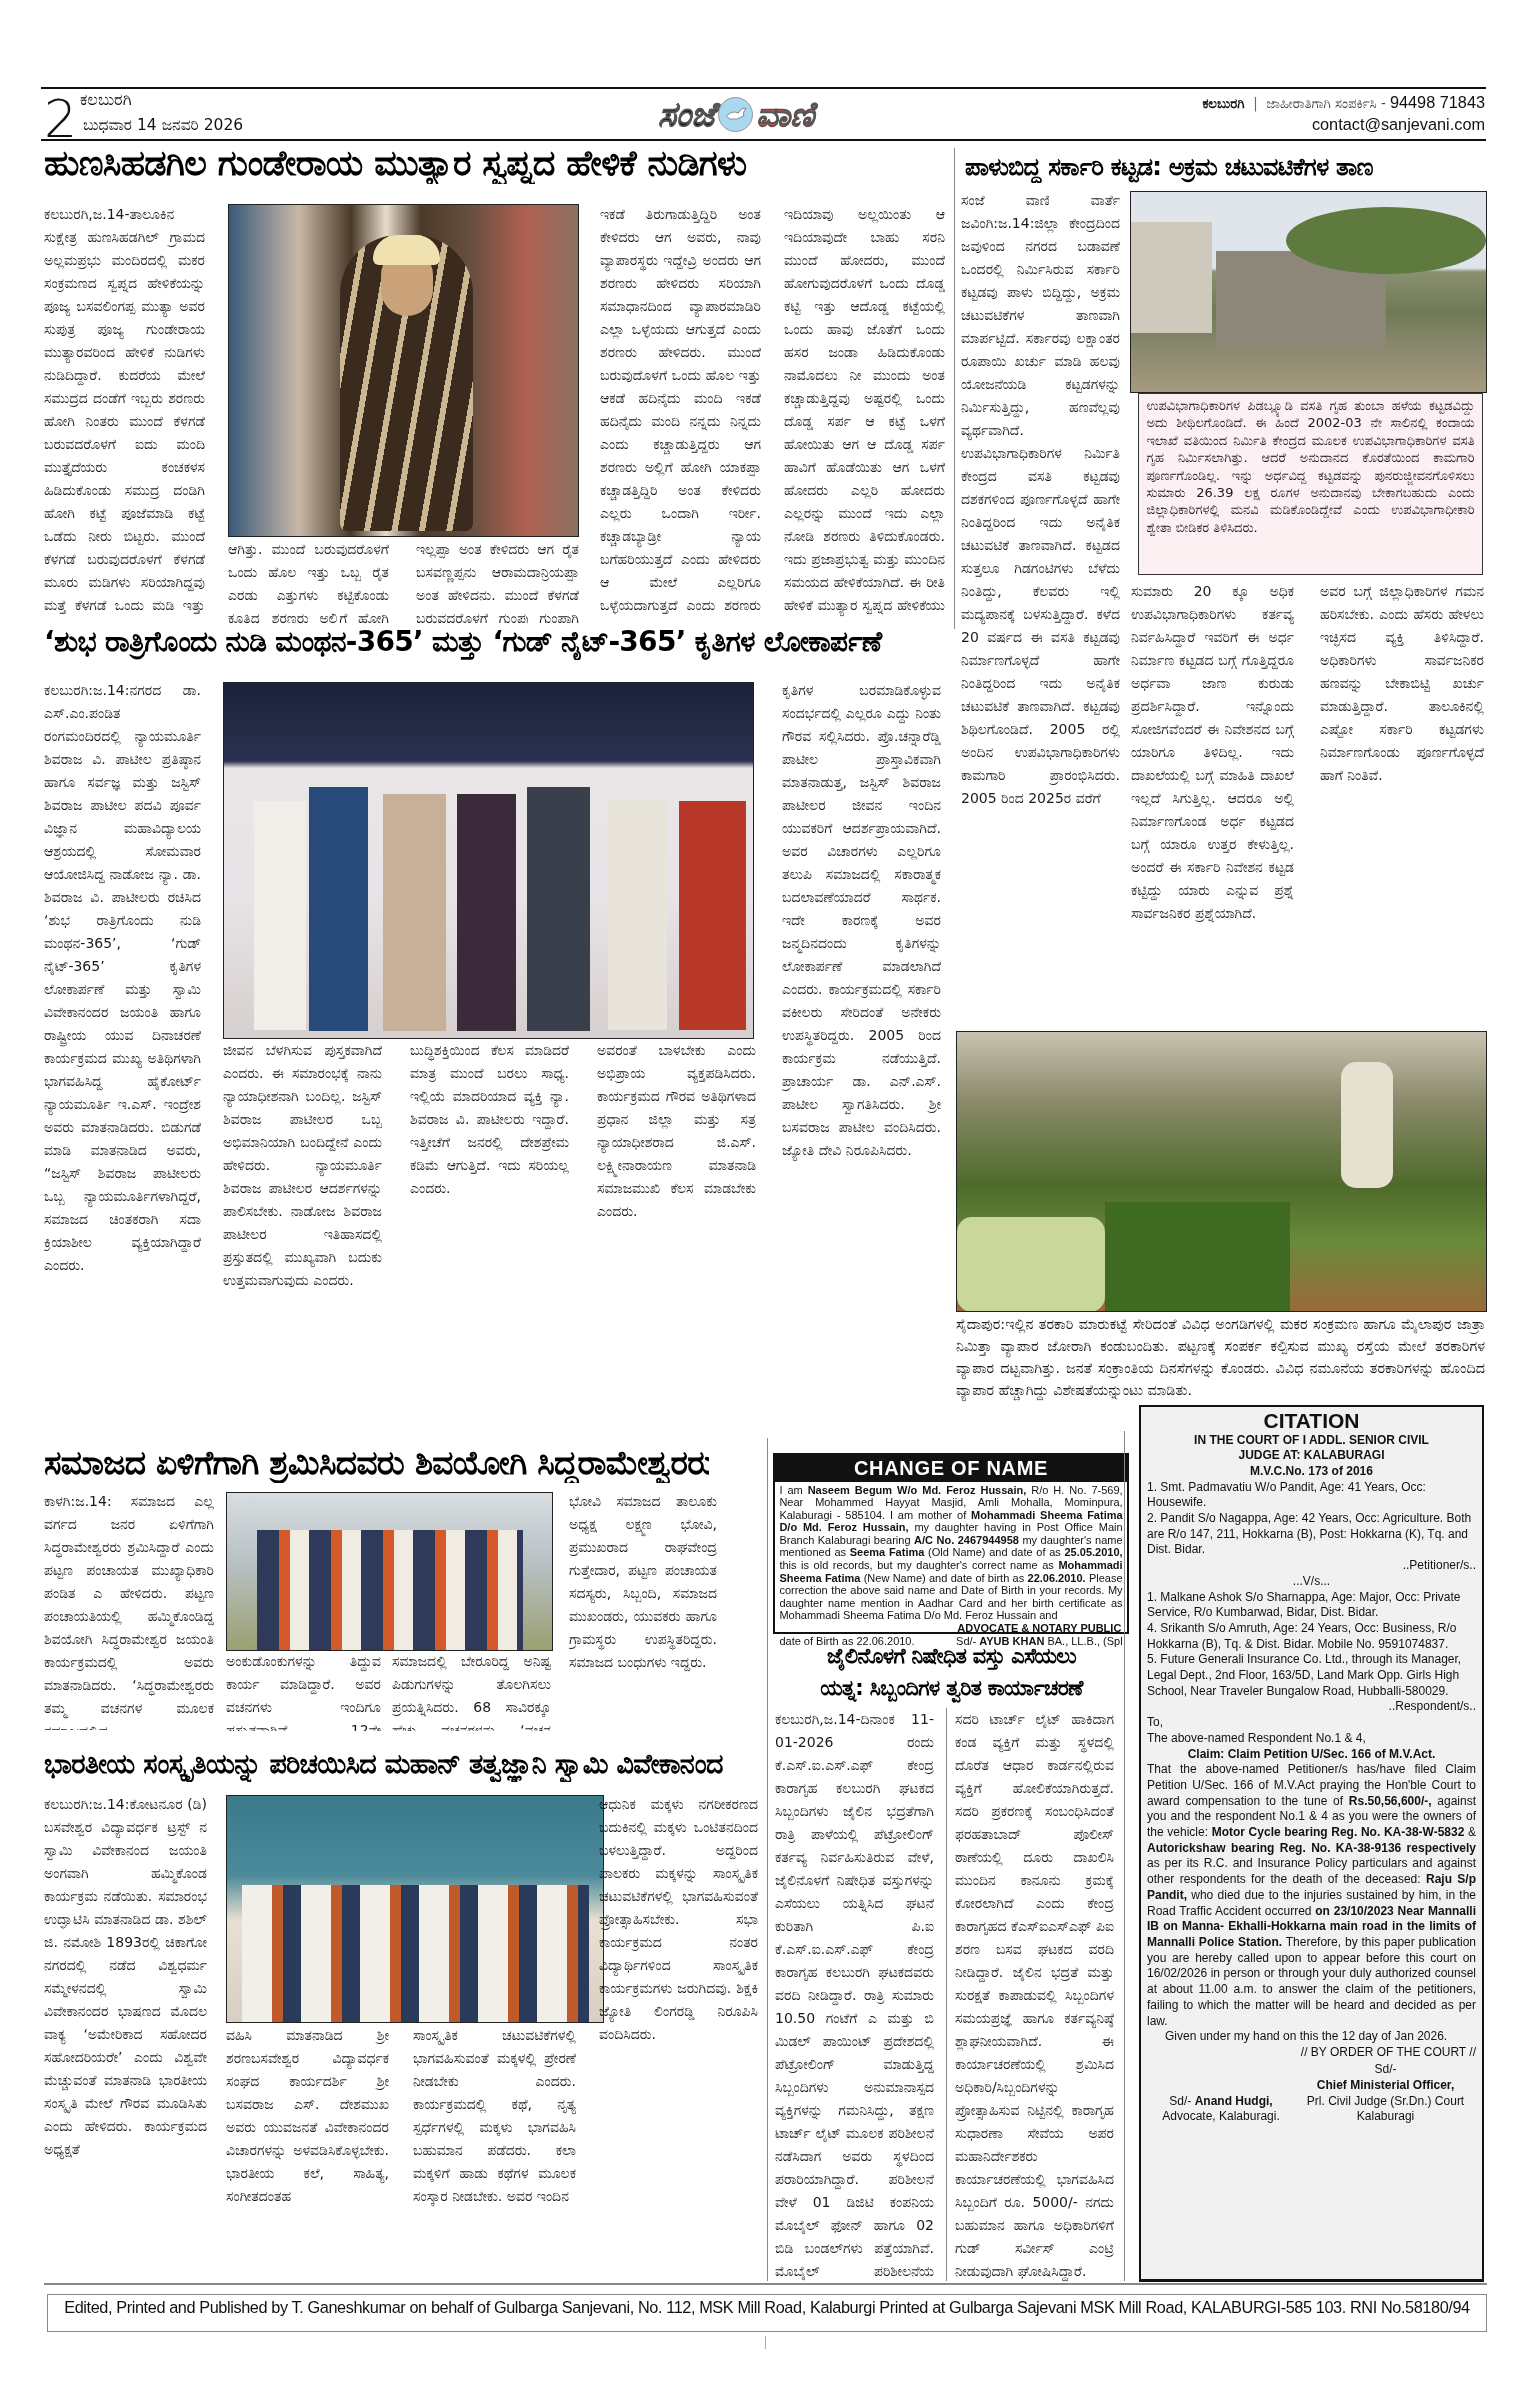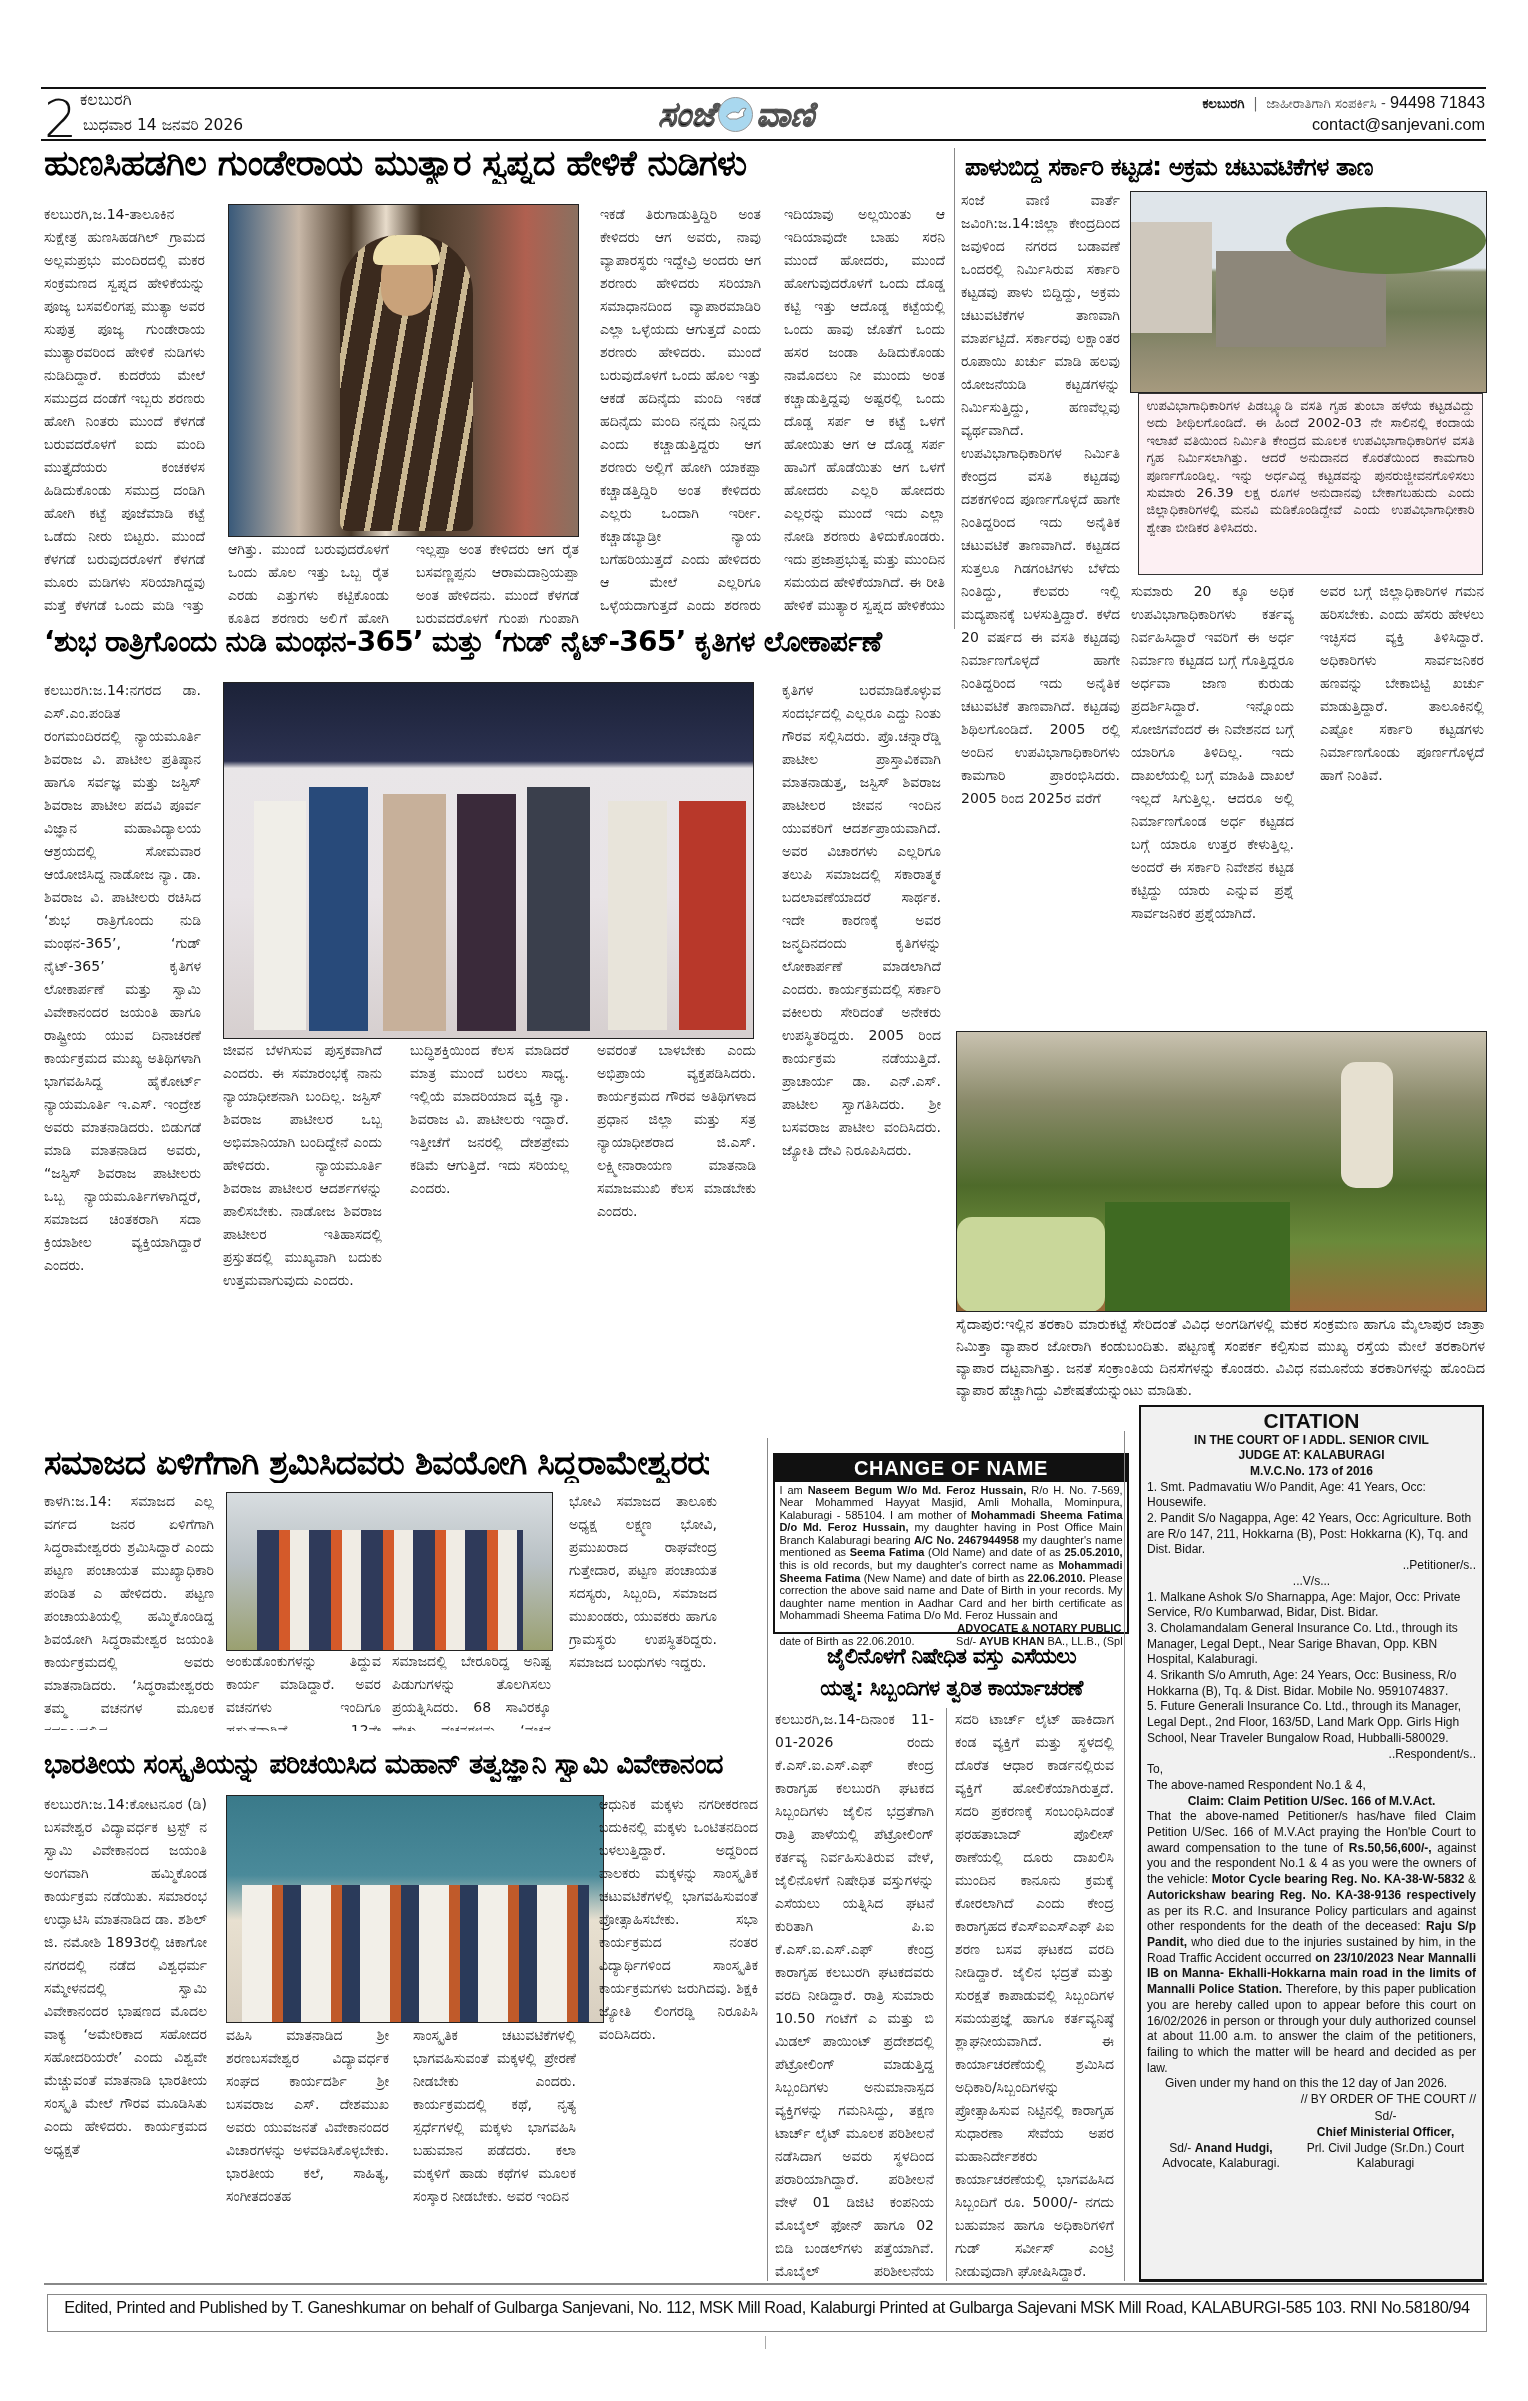--- a/index.html
+++ b/index.html
@@ -20,21 +20,21 @@
 <div class="abs" style="left:80px; top:90px; font-size:16.3px;">ಕಲಬುರಗಿ</div>
 <div class="abs" style="left:83px; top:116px; font-size:15.5px;">ಬುಧವಾರ 14 ಜನವರಿ 2026</div>
 
 <div class="abs" style="left:658px; top:92px; height:44px; display:flex; align-items:center; gap:3px;">
   <span style="font-size:34px; font-weight:bold; font-style:italic; color:#111; -webkit-text-stroke:0.7px #555;">ಸಂಜೆ</span>
   <span style="display:inline-block; width:33px; height:33px; border-radius:50%; background:#a9d8ef; border:1.5px solid #999; position:relative;">
     <svg width="33" height="33" viewBox="0 0 44 44">
         <path d="M10 24 Q18 16 26 20 Q30 12 36 14 Q31 19 33 24 Q24 30 14 28 Z" fill="#fff" stroke="#666" stroke-width="1"></path>
       </svg>
   </span>
-  <span style="font-size:34px; font-weight:bold; font-style:italic; color:#404040; -webkit-text-stroke:0.7px #555;">ವಾಣಿ</span>
+  <span style="font-size:34px; font-weight:bold; font-style:italic; color:#ef4444; -webkit-text-stroke:0.7px #555;">ವಾಣಿ</span>
 </div>
 
 <div class="abs" style="right:43px; top:93px; font-size:13.3px; text-align:right; white-space:nowrap;">
   <span style="font-weight:bold;">ಕಲಬುರಗಿ</span>
   <span style="color:#666; margin:0 4.4px;">|</span>
   <span style="color:#444;">ಜಾಹೀರಾತಿಗಾಗಿ ಸಂಪರ್ಕಿಸಿ -</span>
   <span class="en" style="font-size:16.3px;">94498 71843</span>
 </div>
 <div class="abs en" style="right:43px; top:115px; font-size:16.3px;">contact@sanjevani.com</div>
 <div class="rule" style="left:41px; top:139px; width:1445px;"></div>
@@ -133,21 +133,20 @@
 <div class="abs en" style="left:1139px; top:1405px; width:345px; height:877px; background:#f1f1f1; border:2.2px solid #111; border-bottom-width:3.7px; box-sizing:border-box; padding:1.5px 6px; font-size:12px; line-height:15.7px;">
   <div style="text-align:center; font-weight:bold; font-size:21px; line-height:24px;">CITATION</div>
   <div style="text-align:center; font-weight:bold;">IN THE COURT OF I ADDL. SENIOR CIVIL</div>
   <div style="text-align:center; font-weight:bold;">JUDGE AT: KALABURAGI</div>
   <div style="text-align:center; font-weight:bold;">M.V.C.No. 173 of 2016</div>
   <div>1. Smt. Padmavatiu W/o Pandit, Age: 41 Years, Occ: Housewife.</div>
   <div>2. Pandit S/o Nagappa, Age: 42 Years, Occ: Agriculture. Both are R/o 147, 211, Hokkarna (B), Post: Hokkarna (K), Tq. and Dist. Bidar.</div>
   <div style="text-align:right;">..Petitioner/s..</div>
   <div style="text-align:center;">...V/s...</div>
   <div>1. Malkane Ashok S/o Sharnappa, Age: Major, Occ: Private Service, R/o Kumbarwad, Bidar, Dist. Bidar.</div>
-  <div>3. Cholamandalam General Insurance Co. Ltd., through its Manager, Legal Dept., Near Sarige Bhavan, Opp. KBN Hospital, Kalaburagi.</div>
   <div>4. Srikanth S/o Amruth, Age: 24 Years, Occ: Business, R/o Hokkarna (B), Tq. &amp; Dist. Bidar. Mobile No. 9591074837.</div>
   <div>5. Future Generali Insurance Co. Ltd., through its Manager, Legal Dept., 2nd Floor, 163/5D, Land Mark Opp. Girls High School, Near Traveler Bungalow Road, Hubballi-580029.</div>
   <div style="text-align:right;">..Respondent/s..</div>
   <div>To,</div>
   <div>The above-named Respondent No.1 &amp; 4,</div>
   <div style="text-align:center; font-weight:bold;">Claim: Claim Petition U/Sec. 166 of M.V.Act.</div>
   <div id="cit-body" style="text-align:justify;"><span>That the above-named Petitioner/s has/have filed Claim Petition U/Sec. 166 of M.V.Act praying the Hon'ble Court to award compensation to the tune of </span><b>Rs.50,56,600/-,</b><span> against you and the respondent No.1 &amp; 4 as you were the owners of the vehicle: </span><b>Motor Cycle bearing Reg. No. KA-38-W-5832</b><span> &amp; </span><b>Autorickshaw bearing Reg. No. KA-38-9136 respectively</b><span> as per its R.C. and Insurance Policy particulars and against other respondents for the death of the deceased: </span><b>Raju S/p Pandit,</b><span> who died due to the injuries sustained by him, in the Road Traffic Accident occurred </span><b>on 23/10/2023 Near Mannalli IB on Manna- Ekhalli-Hokkarna main road in the limits of Mannalli Police Station.</b><span> Therefore, by this paper publication you are hereby called upon to appear before this court on 16/02/2026 in person or through your duly authorized counsel at about 11.00 a.m. to answer the claim of the petitioners, failing to which the matter will be heard and decided as per law.</span></div>
   <div style="text-indent:18px;">Given under my hand on this the 12 day of Jan 2026.</div>
   <div style="text-align:right;">// BY ORDER OF THE COURT //</div>
   <div style="display:flex; justify-content:space-between; align-items:flex-end; margin-top:1.5px;">

